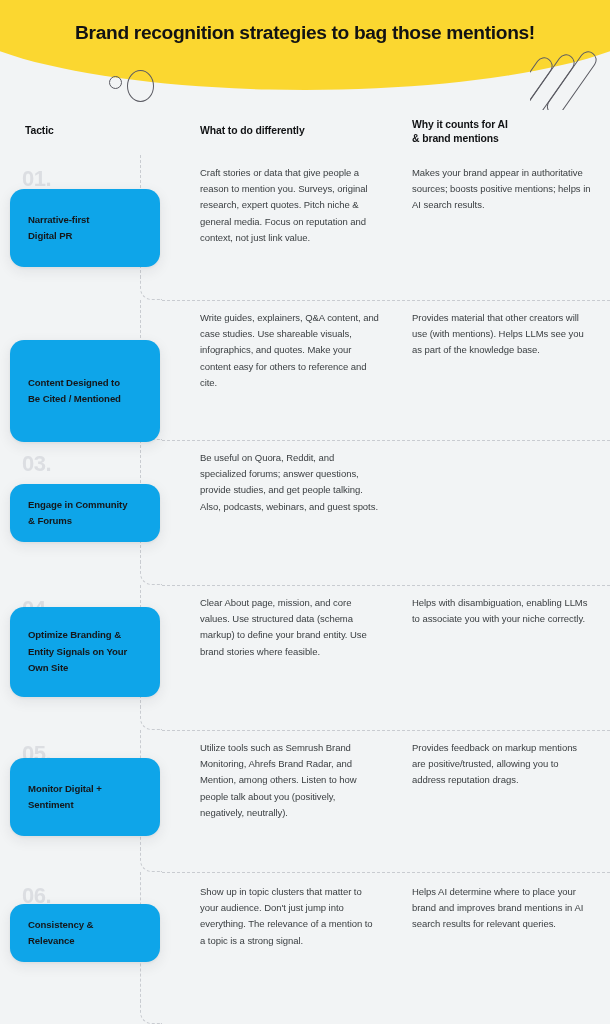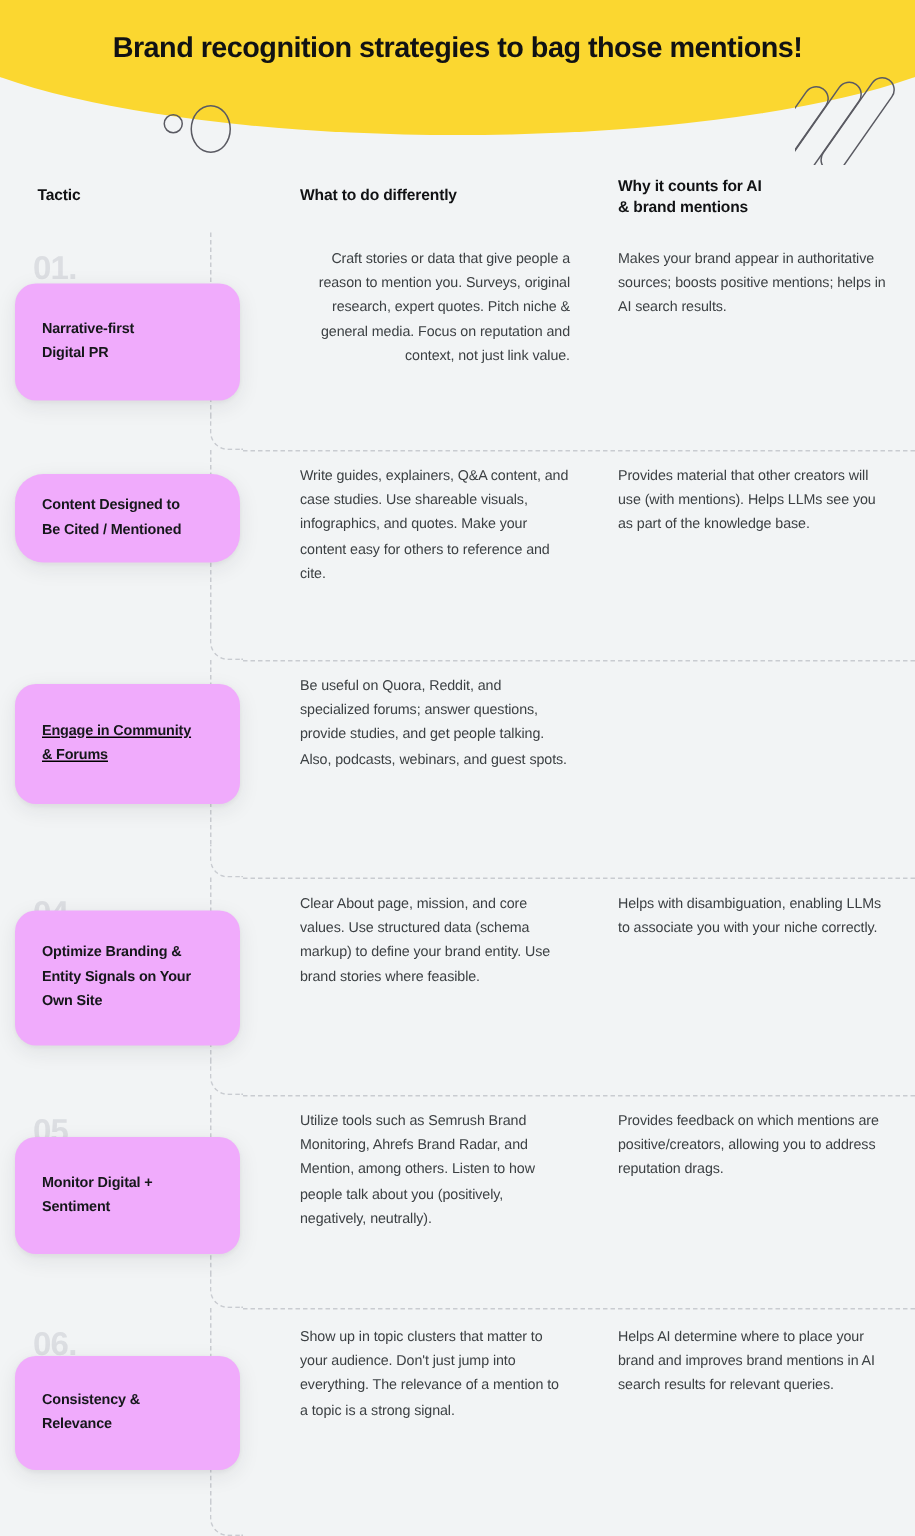--- a/index.html
+++ b/index.html
@@ -115,21 +115,21 @@
     font-size:22px; font-weight:bold;
     color:#dcdee2;
     letter-spacing:-0.5px;
     z-index:2;
   }
 
   
   .tactic-card {
     position:absolute; left:10px;
     width:150px;
-    background:#f0abfc;
+    background:#0ea5e9;
     border-radius:14px;
     box-shadow:0 4px 14px rgba(30,34,44,0.085),
                0 1px 3px rgba(30,34,44,0.05);
     z-index:3;
     display:flex; align-items:center;
   }
   .tactic-label {
     padding:0 16px 0 18px;
     font-size:9.6px; font-weight:bold;
     color:#15171a; line-height:16.5px;
@@ -179,45 +179,45 @@
         <div class="connector">
           <div class="conn-v" style="height: 123px;"></div>
           <div class="conn-elbow" style="top: 123px;"></div>
           <div class="conn-h" style="top: 145px;"></div>
         </div>
         <div class="row-number" style="top: 11px;">01.</div>
         <div class="tactic-card" style="top: 34px; height: 78px;">
           <div class="tactic-label" style="white-space: pre-line;">Narrative-first
 Digital PR</div>
         </div>
-        <div class="cell cell-do" style="top: 10px; text-align: right;">Craft stories or data that give people a reason to mention you. Surveys, original research, expert quotes. Pitch niche &amp; general media. Focus on reputation and context, not just link value.</div>
+        <div class="cell cell-do" style="top: 10px;">Craft stories or data that give people a reason to mention you. Surveys, original research, expert quotes. Pitch niche &amp; general media. Focus on reputation and context, not just link value.</div>
         <div class="cell cell-why" style="top: 10px;">Makes your brand appear in authoritative sources; boosts positive mentions; helps in AI search results.</div>
       </div>
       <div class="row" style="top: 300px; height: 140px;">
         <div class="connector">
           <div class="conn-v" style="height: 118px;"></div>
           <div class="conn-elbow" style="top: 118px;"></div>
           <div class="conn-h" style="top: 140px;"></div>
         </div>
         <div class="row-number" style="top: 11px; margin-top: 40px;">02.</div>
-        <div class="tactic-card" style="top: 16px; height: 59px; border-radius: 19px;">
+        <div class="tactic-card" style="top: 40px; height: 102px;">
           <div class="tactic-label" style="white-space: pre-line;">Content Designed to
 Be Cited / Mentioned</div>
         </div>
         <div class="cell cell-do" style="top: 10px;">Write guides, explainers, Q&amp;A content, and case studies. Use shareable visuals, infographics, and quotes. Make your content easy for others to reference and cite.</div>
         <div class="cell cell-why" style="top: 10px;">Provides material that other creators will use (with mentions). Helps LLMs see you as part of the knowledge base.</div>
       </div>
       <div class="row" style="top: 440px; height: 145px;">
         <div class="connector">
           <div class="conn-v" style="height: 123px;"></div>
           <div class="conn-elbow" style="top: 123px;"></div>
           <div class="conn-h" style="top: 145px;"></div>
         </div>
         <div class="row-number" style="top: 11px;">03.</div>
-        <div class="tactic-card" style="top: 16px; height: 80px; text-decoration: underline;">
+        <div class="tactic-card" style="top: 44px; height: 58px;">
           <div class="tactic-label" style="white-space: pre-line;">Engage in Community
 &amp; Forums</div>
         </div>
         <div class="cell cell-do" style="top: 10px;">Be useful on Quora, Reddit, and specialized forums; answer questions, provide studies, and get people talking. Also, podcasts, webinars, and guest spots.</div>
       </div>
       <div class="row" style="top: 585px; height: 145px;">
         <div class="connector">
           <div class="conn-v" style="height: 123px;"></div>
           <div class="conn-elbow" style="top: 123px;"></div>
           <div class="conn-h" style="top: 145px;"></div>
@@ -236,29 +236,29 @@
           <div class="conn-v" style="height: 120px;"></div>
           <div class="conn-elbow" style="top: 120px;"></div>
           <div class="conn-h" style="top: 142px;"></div>
         </div>
         <div class="row-number" style="top: 11px;">05.</div>
         <div class="tactic-card" style="top: 28px; height: 78px;">
           <div class="tactic-label" style="white-space: pre-line;">Monitor Digital +
 Sentiment</div>
         </div>
         <div class="cell cell-do" style="top: 10px;">Utilize tools such as Semrush Brand Monitoring, Ahrefs Brand Radar, and Mention, among others. Listen to how people talk about you (positively, negatively, neutrally).</div>
-        <div class="cell cell-why" style="top: 10px;">Provides feedback on which mentions are positive/creators, allowing you to address reputation drags.</div>
+        <div class="cell cell-why" style="top: 10px;">Provides feedback on markup mentions are positive/trusted, allowing you to address reputation drags.</div>
       </div>
       <div class="row" style="top: 872px; height: 152px;">
         <div class="connector">
           <div class="conn-v" style="height: 130px;"></div>
           <div class="conn-elbow" style="top: 130px;"></div>
         </div>
         <div class="row-number" style="top: 11px;">06.</div>
-        <div class="tactic-card" style="top: 32px; height: 76px;">
+        <div class="tactic-card" style="top: 32px; height: 58px;">
           <div class="tactic-label" style="white-space: pre-line;">Consistency &amp;
 Relevance</div>
         </div>
         <div class="cell cell-do" style="top: 12px;">Show up in topic clusters that matter to your audience. Don't just jump into everything. The relevance of a mention to a topic is a strong signal.</div>
         <div class="cell cell-why" style="top: 12px;">Helps AI determine where to place your brand and improves brand mentions in AI search results for relevant queries.</div>
       </div>
     </div>
 
 </div>
 

